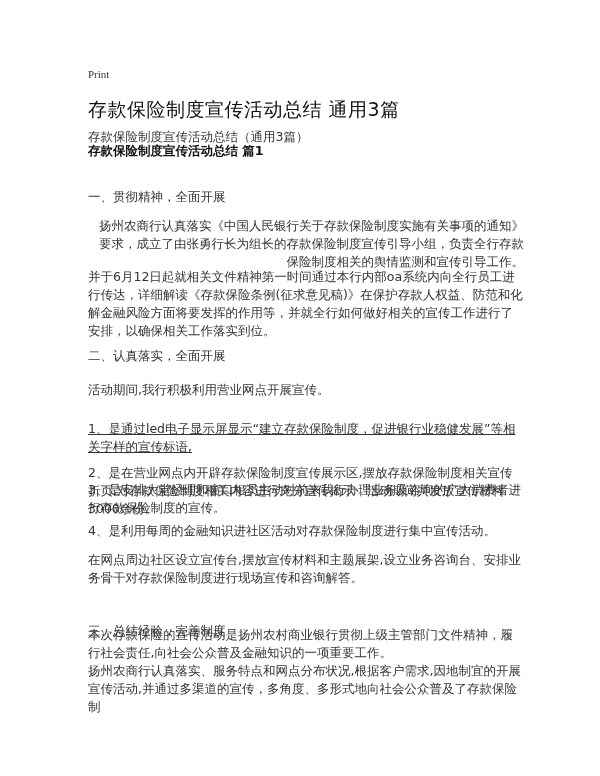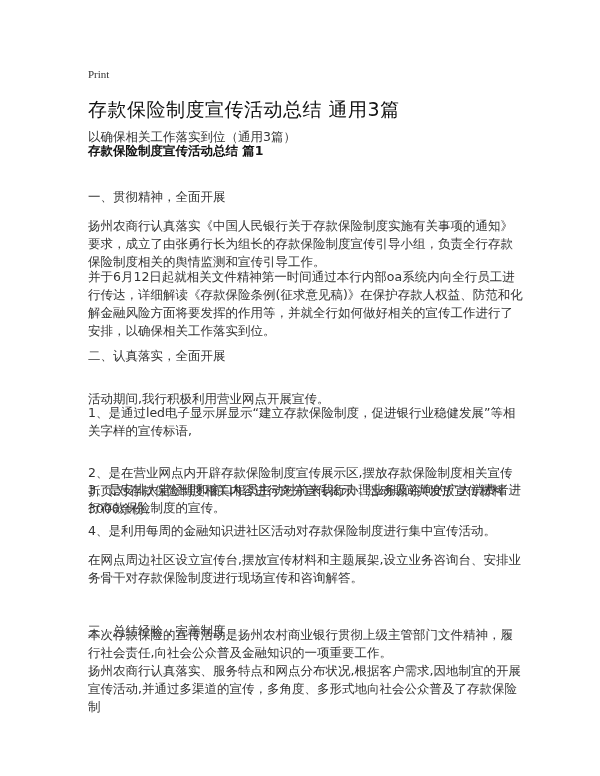--- a/index.html
+++ b/index.html
@@ -14,29 +14,29 @@
   .subtitle { position: absolute; top: 129px; left: 0; font-size: 12.5px; color: #333; }
   .section-title { position: absolute; top: 143px; left: 0; font-size: 12.5px; font-weight: bold; color: #111; }
   .para { position: absolute; left: 0; width: 436px; font-size: 12.5px; line-height: 18px; color: #333; }
 </style>
 </head>
 <body>
 
 <div class="page">
   <div class="print">Print</div>
   <div class="title">存款保险制度宣传活动总结 通用3篇</div>
-  <div class="subtitle">以确保相关工作落实到位（通用3篇）</div>
+  <div class="subtitle">存款保险制度宣传活动总结（通用3篇）</div>
   <div class="section-title">存款保险制度宣传活动总结 篇1</div>
 
   <div class="para" style="top:188px;">一、贯彻精神，全面开展</div>
-  <div class="para" style="top:217px;">扬州农商行认真落实《中国人民银行关于存款保险制度实施有关事项的通知》要求，成立了由张勇行长为组长的存款保险制度宣传引导小组，负责全行存款保险制度相关的舆情监测和宣传引导工作。</div>
+  <div class="para" style="top:217px;text-align:right;">扬州农商行认真落实《中国人民银行关于存款保险制度实施有关事项的通知》要求，成立了由张勇行长为组长的存款保险制度宣传引导小组，负责全行存款保险制度相关的舆情监测和宣传引导工作。</div>
   <div class="para" style="top:268px;">并于6月12日起就相关文件精神第一时间通过本行内部oa系统内向全行员工进行传达，详细解读《存款保险条例(征求意见稿)》在保护存款人权益、防范和化解金融风险方面将要发挥的作用等，并就全行如何做好相关的宣传工作进行了安排，以确保相关工作落实到位。</div>
   <div class="para" style="top:347px;">二、认真落实，全面开展</div>
-  <div class="para" style="top:390px;">活动期间,我行积极利用营业网点开展宣传。</div>
-  <div class="para" style="top:404px;">1、是通过led电子显示屏显示“建立存款保险制度，促进银行业稳健发展”等相关字样的宣传标语,</div>
+  <div class="para" style="top:381px;">活动期间,我行积极利用营业网点开展宣传。</div>
+  <div class="para" style="top:420px;text-decoration:underline;">1、是通过led电子显示屏显示“建立存款保险制度，促进银行业稳健发展”等相关字样的宣传标语,</div>
   <div class="para" style="top:440px;margin-top:24px;">2、是在营业网点内开辟存款保险制度宣传展示区,摆放存款保险制度相关宣传折页,对存款保险制度相关内容进行充分宣传揭示，活动期间共发放宣传材料3000余份。</div>
   <div class="para" style="top:481px;">3、是安排大堂经理和窗口柜员主动对前来我行办理业务及咨询的广大消费者进行存款保险制度的宣传。</div>
   <div class="para" style="top:522px;">4、是利用每周的金融知识进社区活动对存款保险制度进行集中宣传活动。</div>
   <div class="para" style="top:551px;">在网点周边社区设立宣传台,摆放宣传材料和主题展架,设立业务咨询台、安排业务骨干对存款保险制度进行现场宣传和咨询解答。</div>
   <div class="para" style="top:597px;margin-top:25px;">三、总结经验，完善制度</div>
   <div class="para" style="top:626px;">本次存款保险的宣传活动是扬州农村商业银行贯彻上级主管部门文件精神，履行社会责任,向社会公众普及金融知识的一项重要工作。</div>
   <div class="para" style="top:662px;">扬州农商行认真落实、服务特点和网点分布状况,根据客户需求,因地制宜的开展宣传活动,并通过多渠道的宣传，多角度、多形式地向社会公众普及了存款保险制</div>
 </div>
 
 </body></html>

